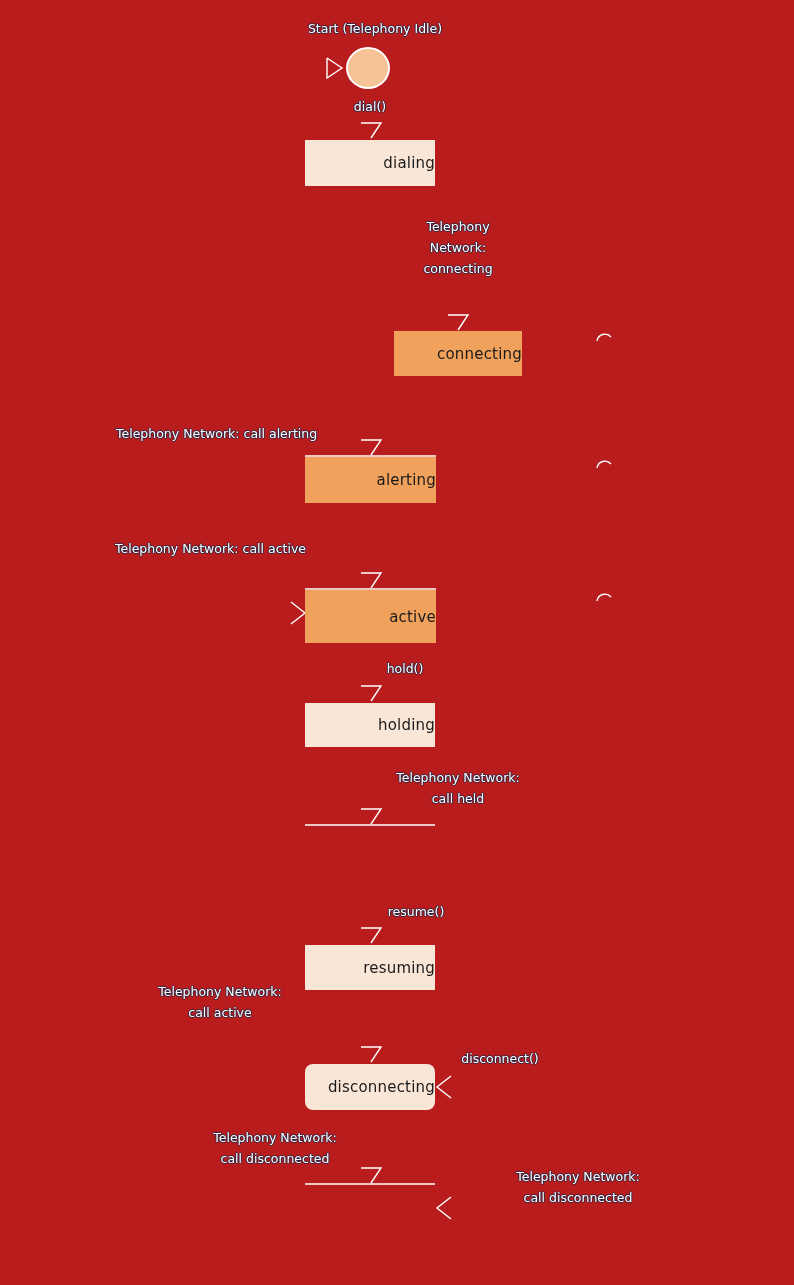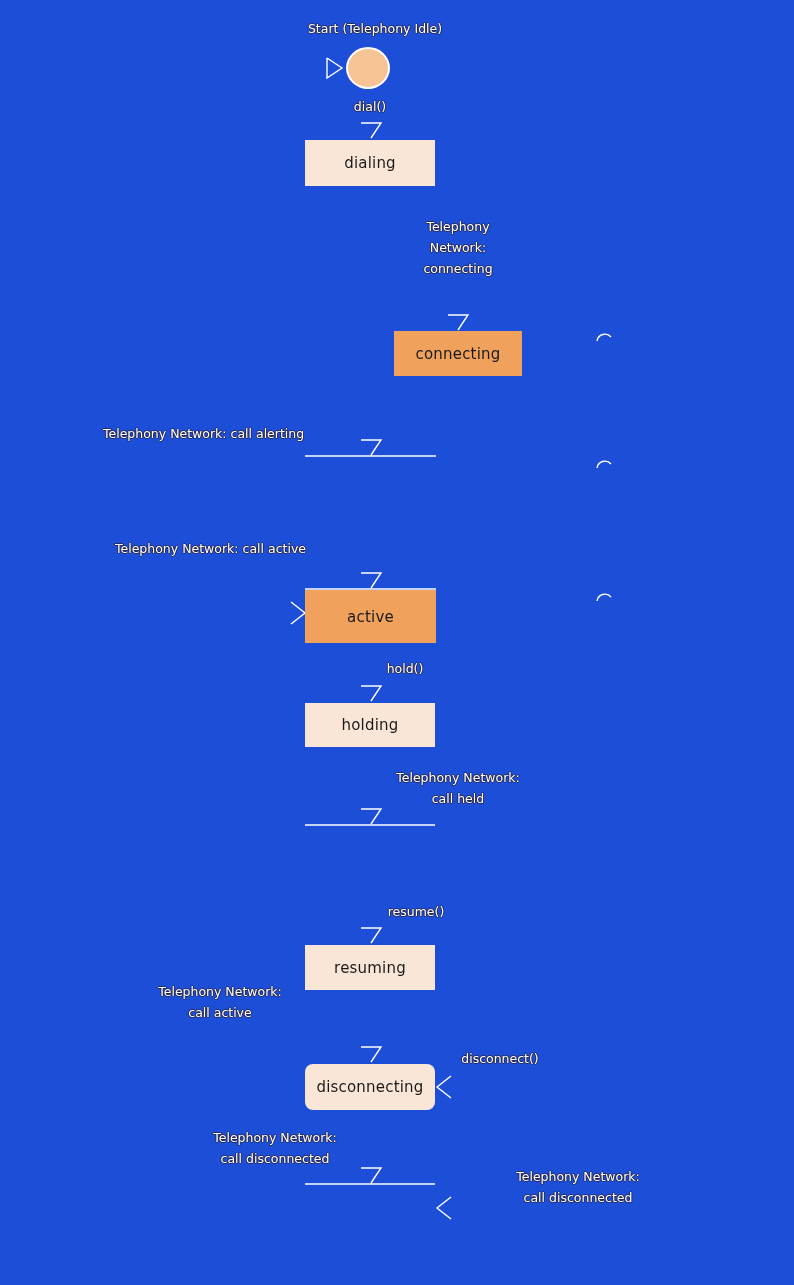--- a/index.html
+++ b/index.html
@@ -4,31 +4,31 @@
 <style>
   html, body {
     margin: 0;
     padding: 0;
     background: #000000;
   }
   #canvas {
     position: relative;
     width: 794px;
     height: 1285px;
-    background: #1d4ed8;
+    background: #b91c1c;
     overflow: hidden;
     font-family: "DejaVu Sans", "Liberation Sans", sans-serif;
   }
 
   
   .state-box {
     position: absolute;
     display: flex;
     align-items: center;
-    justify-content: center;
+    justify-content: flex-end;
     box-sizing: border-box;
     color: #1a1a1a;
     font-size: 15px;
     font-family: "DejaVu Sans", "Liberation Sans", sans-serif;
     letter-spacing: 0.2px;
     white-space: nowrap;
   }
   .state-box.light {
     background: #fae6d7;
   }
@@ -111,21 +111,21 @@
 
   <div class="edge-label" style="left:275px; top:18px; width:200px;">Start (Telephony Idle)</div>
   <div class="start-node" style="left:346px; top:47px; width:44px; height:42px;"></div>
 
   <div class="edge-label" style="left:300px; top:96px; width:140px;">dial()</div>
 
   <div class="edge-label" style="left:388px; top:216px; width:140px;">Telephony
 Network:
 connecting</div>
 
-  <div class="edge-label" style="left:103px; top:423px; width:360px; text-align:left;">Telephony Network: call alerting</div>
+  <div class="edge-label" style="left:116px; top:423px; width:360px; text-align:left;">Telephony Network: call alerting</div>
 
   <div class="edge-label" style="left:115px; top:538px; width:360px; text-align:left;">Telephony Network: call active</div>
 
   <div class="edge-label" style="left:335px; top:658px; width:140px;">hold()</div>
 
   <div class="edge-label" style="left:388px; top:767px; width:140px;">Telephony Network:
 call held</div>
 
   <div class="edge-label" style="left:346px; top:901px; width:140px;">resume()</div>
 
@@ -141,20 +141,23 @@
 call disconnected</div>
 
   <div class="state-box light" style="left:305px; top:140px; width:130px; height:46px;">
     <span>dialing</span>
   </div>
 
   <div class="state-box strong" style="left:394px; top:331px; width:128px; height:45px;">
     <span>connecting</span>
   </div>
 
+  <div class="state-box strong" style="left:305px; top:457px; width:131px; height:46px;">
+    <span>alerting</span>
+  </div>
 
   <div class="state-box strong" style="left:305px; top:590px; width:131px; height:53px;">
     <span>active</span>
   </div>
 
   <div class="state-box light" style="left:305px; top:703px; width:130px; height:44px;">
     <span>holding</span>
   </div>
 
 

